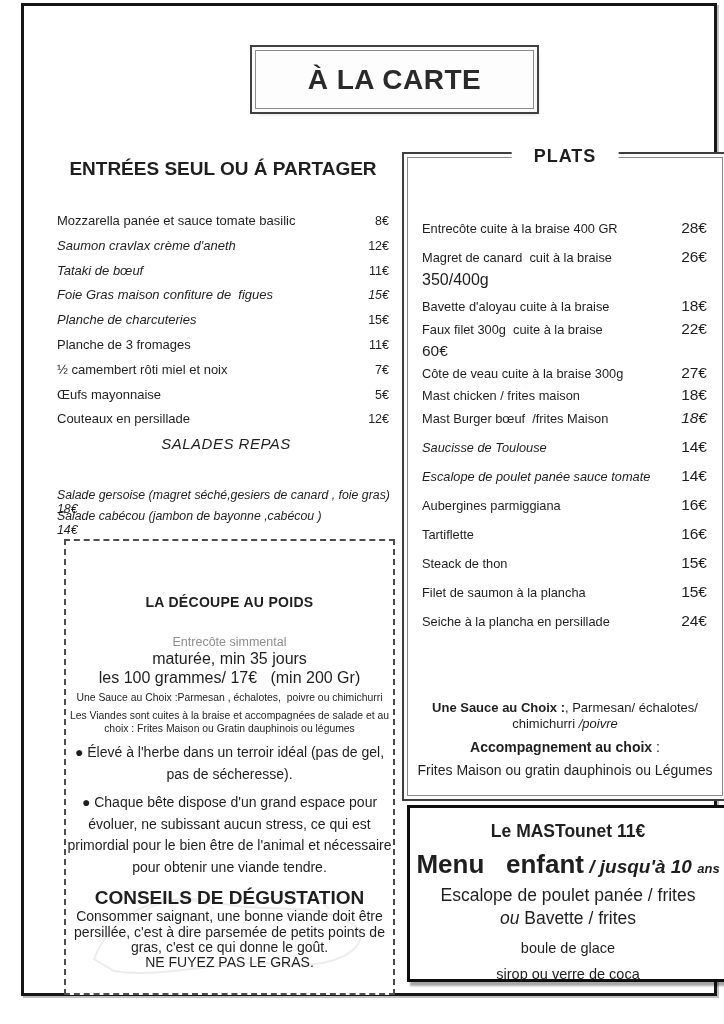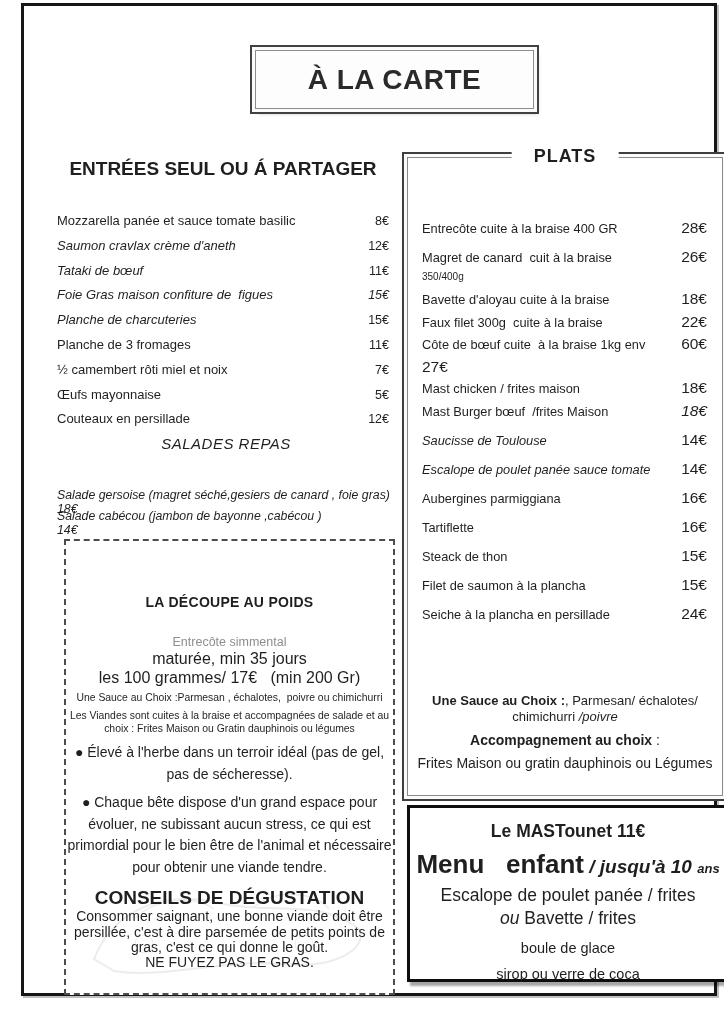--- a/index.html
+++ b/index.html
@@ -71,21 +71,21 @@
   .plats legend.box-legend, .legend {
     position:absolute; top:-12px; left:50%; transform:translateX(-50%);
     background:#fff; padding:0 22px;
     font-size:18px; font-weight:bold; letter-spacing:1px; white-space:nowrap;
   }
   .plats .rows { padding:62px 15px 0 14px; }
   .plats .menu-row { font-size:12.8px; line-height:15px; margin-bottom:13px; }
   .plats .item-price { font-size:15.5px; }
   .plats .menu-row.tight { margin-bottom:6.5px; }
   .plats .menu-row.gap-top { margin-top:6px; }
-  .plats .sub-note { font-size:10px; margin:-7px 0 9px 0; }
+  .plats .sub-note { font-size:16px; margin:-7px 0 9px 0; }
   .plats .sauce-block { text-align:center; margin-top:72px; font-size:13px; line-height:14px; }
   .plats .sauce-block .l2 { margin-top:2px; }
   .plats .accomp { margin-top:9px; font-size:14px; }
   .plats .accomp-text { margin-top:9px; font-size:14px; text-align:center; }
 
   
   .enfant {
     position:absolute; left:383px; top:799px; width:322px; height:177px;
     border:3px solid #0e0e0e;
     box-shadow:3px 4px 2px rgba(0,0,0,.35);
@@ -227,28 +227,28 @@
         <div>
           <div class="menu-row tight">
             <span class="item-name pre">Faux filet 300g  cuite à la braise</span>
             <span class="item-price">22€</span>
           </div>
 
         </div>
 
         <div>
           <div class="menu-row tight">
-            <span class="item-name pre">Côte de bœuf cuite  à la braise 1kg env</span>
             <span class="item-price">60€</span>
           </div>
 
         </div>
 
         <div>
           <div class="menu-row tight">
+            <span class="item-name pre">Côte de veau cuite à la braise 300g</span>
             <span class="item-price">27€</span>
           </div>
 
         </div>
 
         <div>
           <div class="menu-row tight">
             <span class="item-name pre">Mast chicken / frites maison</span>
             <span class="item-price">18€</span>
           </div>

